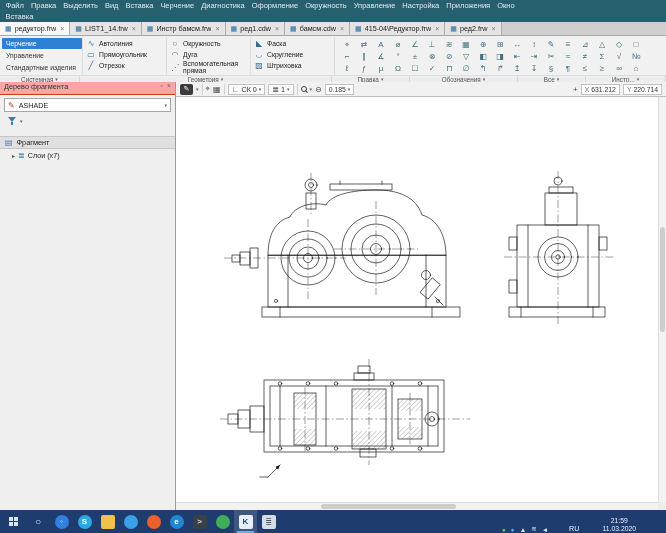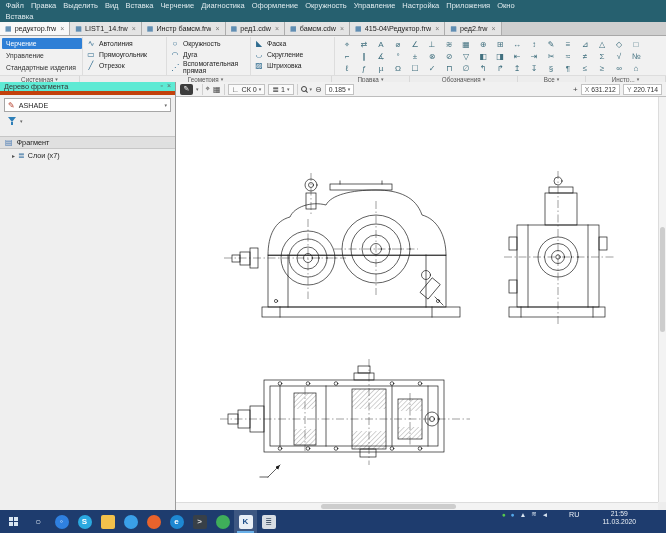--- a/index.html
+++ b/index.html
@@ -59,21 +59,21 @@
   .vb-combo{display:flex;align-items:center;gap:2px;border:1px solid #c2c2c2;background:#fafafa;height:11px;padding:0 3px}
   .vb-field{display:flex;align-items:center;gap:2px;border:1px solid #c2c2c2;background:#fff;height:11px;padding:0 3px;font-size:6.8px}
   .vb-coords{margin-left:auto;display:flex;align-items:center;gap:3px}
   .axis{color:#777}
   .mag2{width:6px;height:6px;border:1px solid #444;border-radius:50%;position:relative;flex:none}
   .mag2::after{content:"";position:absolute;width:3px;height:1px;background:#444;transform:rotate(45deg);right:-2px;bottom:-1px}
 
   
   #left-panel{position:absolute;left:0;top:82px;width:176px;bottom:23px;background:#efefef;border-right:1px solid #9b9b9b;
     display:flex;flex-direction:column}
-  #panel-header{height:13px;background:#5eead4;border-bottom:4px solid #c2410c;display:flex;align-items:flex-start;
+  #panel-header{height:13px;background:#fca5a5;border-bottom:1px solid #c2410c;display:flex;align-items:flex-start;
     padding:0 4px;font-size:7.3px;color:#333}
   #panel-header .hdr-icons{margin-left:auto;display:flex;gap:4px;color:#666;font-size:7px}
   #panel-combo{margin:3px 4px 0 4px;height:14px;border:1px solid #a6a6a6;background:#fff;display:flex;align-items:center;
     gap:4px;padding:0 3px;font-size:7.2px;color:#222}
   .swatch{color:#b5432f;font-size:8px}
   #panel-combo .caret{margin-left:auto}
   #panel-filter{height:14px;display:flex;align-items:center;gap:3px;padding:0 7px;margin-top:2px}
   .funnel{display:inline-flex;flex-direction:column;align-items:center;width:10px}
   .funnel .cone{width:0;height:0;border-left:4px solid transparent;border-right:4px solid transparent;border-top:5px solid #2e7fb8}
   .funnel .stem{width:2px;height:3px;background:#2e7fb8}
@@ -97,21 +97,21 @@
   #taskbar{position:absolute;left:0;right:0;bottom:0;height:23px;background:#1e3c6e;display:flex;align-items:stretch;color:#e8eef5}
   #start{width:26px;display:flex;align-items:center;justify-content:center;cursor:default}
   .win-logo{display:grid;grid-template-columns:4px 4px;grid-template-rows:4px 4px;gap:1px}
   .win-logo span{background:#d9e6f2}
   #task-search{width:24px;display:flex;align-items:center;justify-content:center;font-size:10px;color:#cfdbe8}
   #task-apps{display:flex}
   .app-slot{width:23px;display:flex;align-items:center;justify-content:center;position:relative;cursor:default}
   .app-slot.active{background:rgba(255,255,255,.14)}
   .app-slot.active::after{content:"";position:absolute;left:3px;right:3px;bottom:0;height:2px;background:#69b0e8}
   .app-ico{width:14px;height:14px;display:flex;align-items:center;justify-content:center;font-size:8px;font-weight:bold;border-radius:2px}
-  #tray{margin-left:auto;display:flex;align-items:flex-start;gap:21px;padding:0 3px}
+  #tray{margin-left:auto;display:flex;align-items:flex-end;gap:21px;padding:0 3px}
   .tray-ico{font-size:6.5px;cursor:default}
   #lang{font-size:7.2px}
   #clock{text-align:center;line-height:1.2;font-size:6.8px;padding:0 2px;cursor:default}
   #show-desktop{width:4px;border-left:1px solid #3a5a8c}
 </style>
 </head>
 <body>
 
 <div id="app">
 

